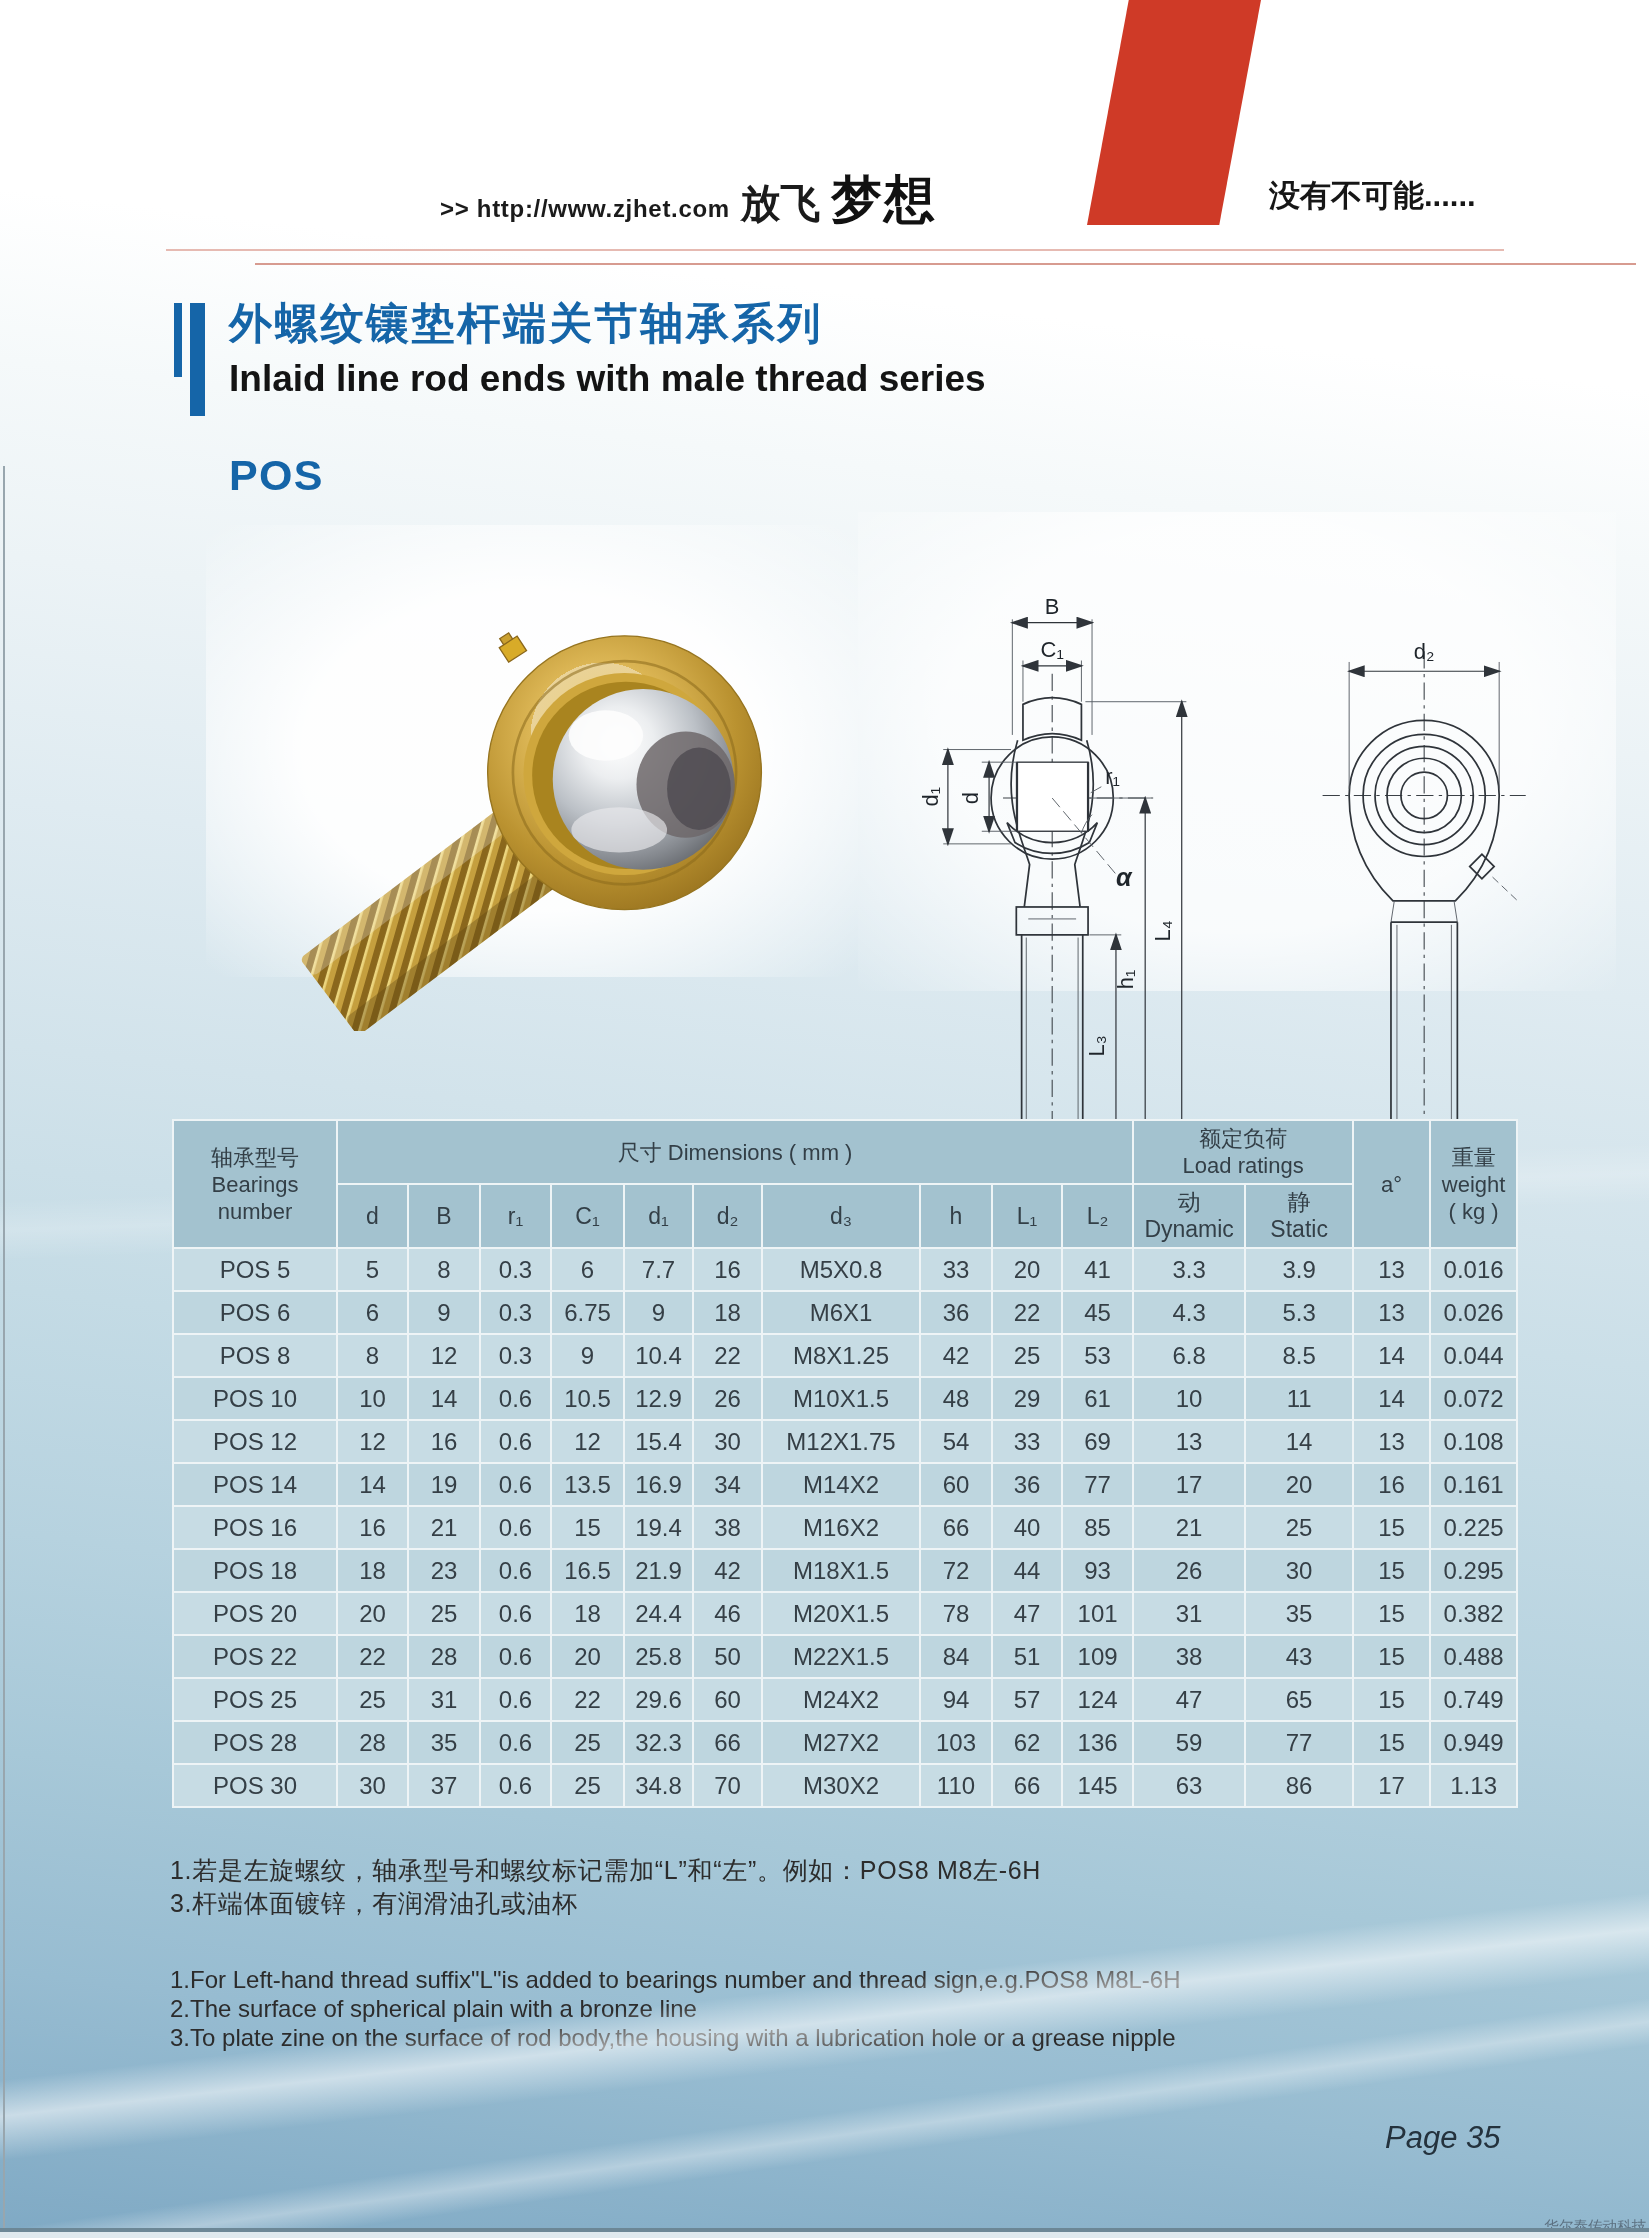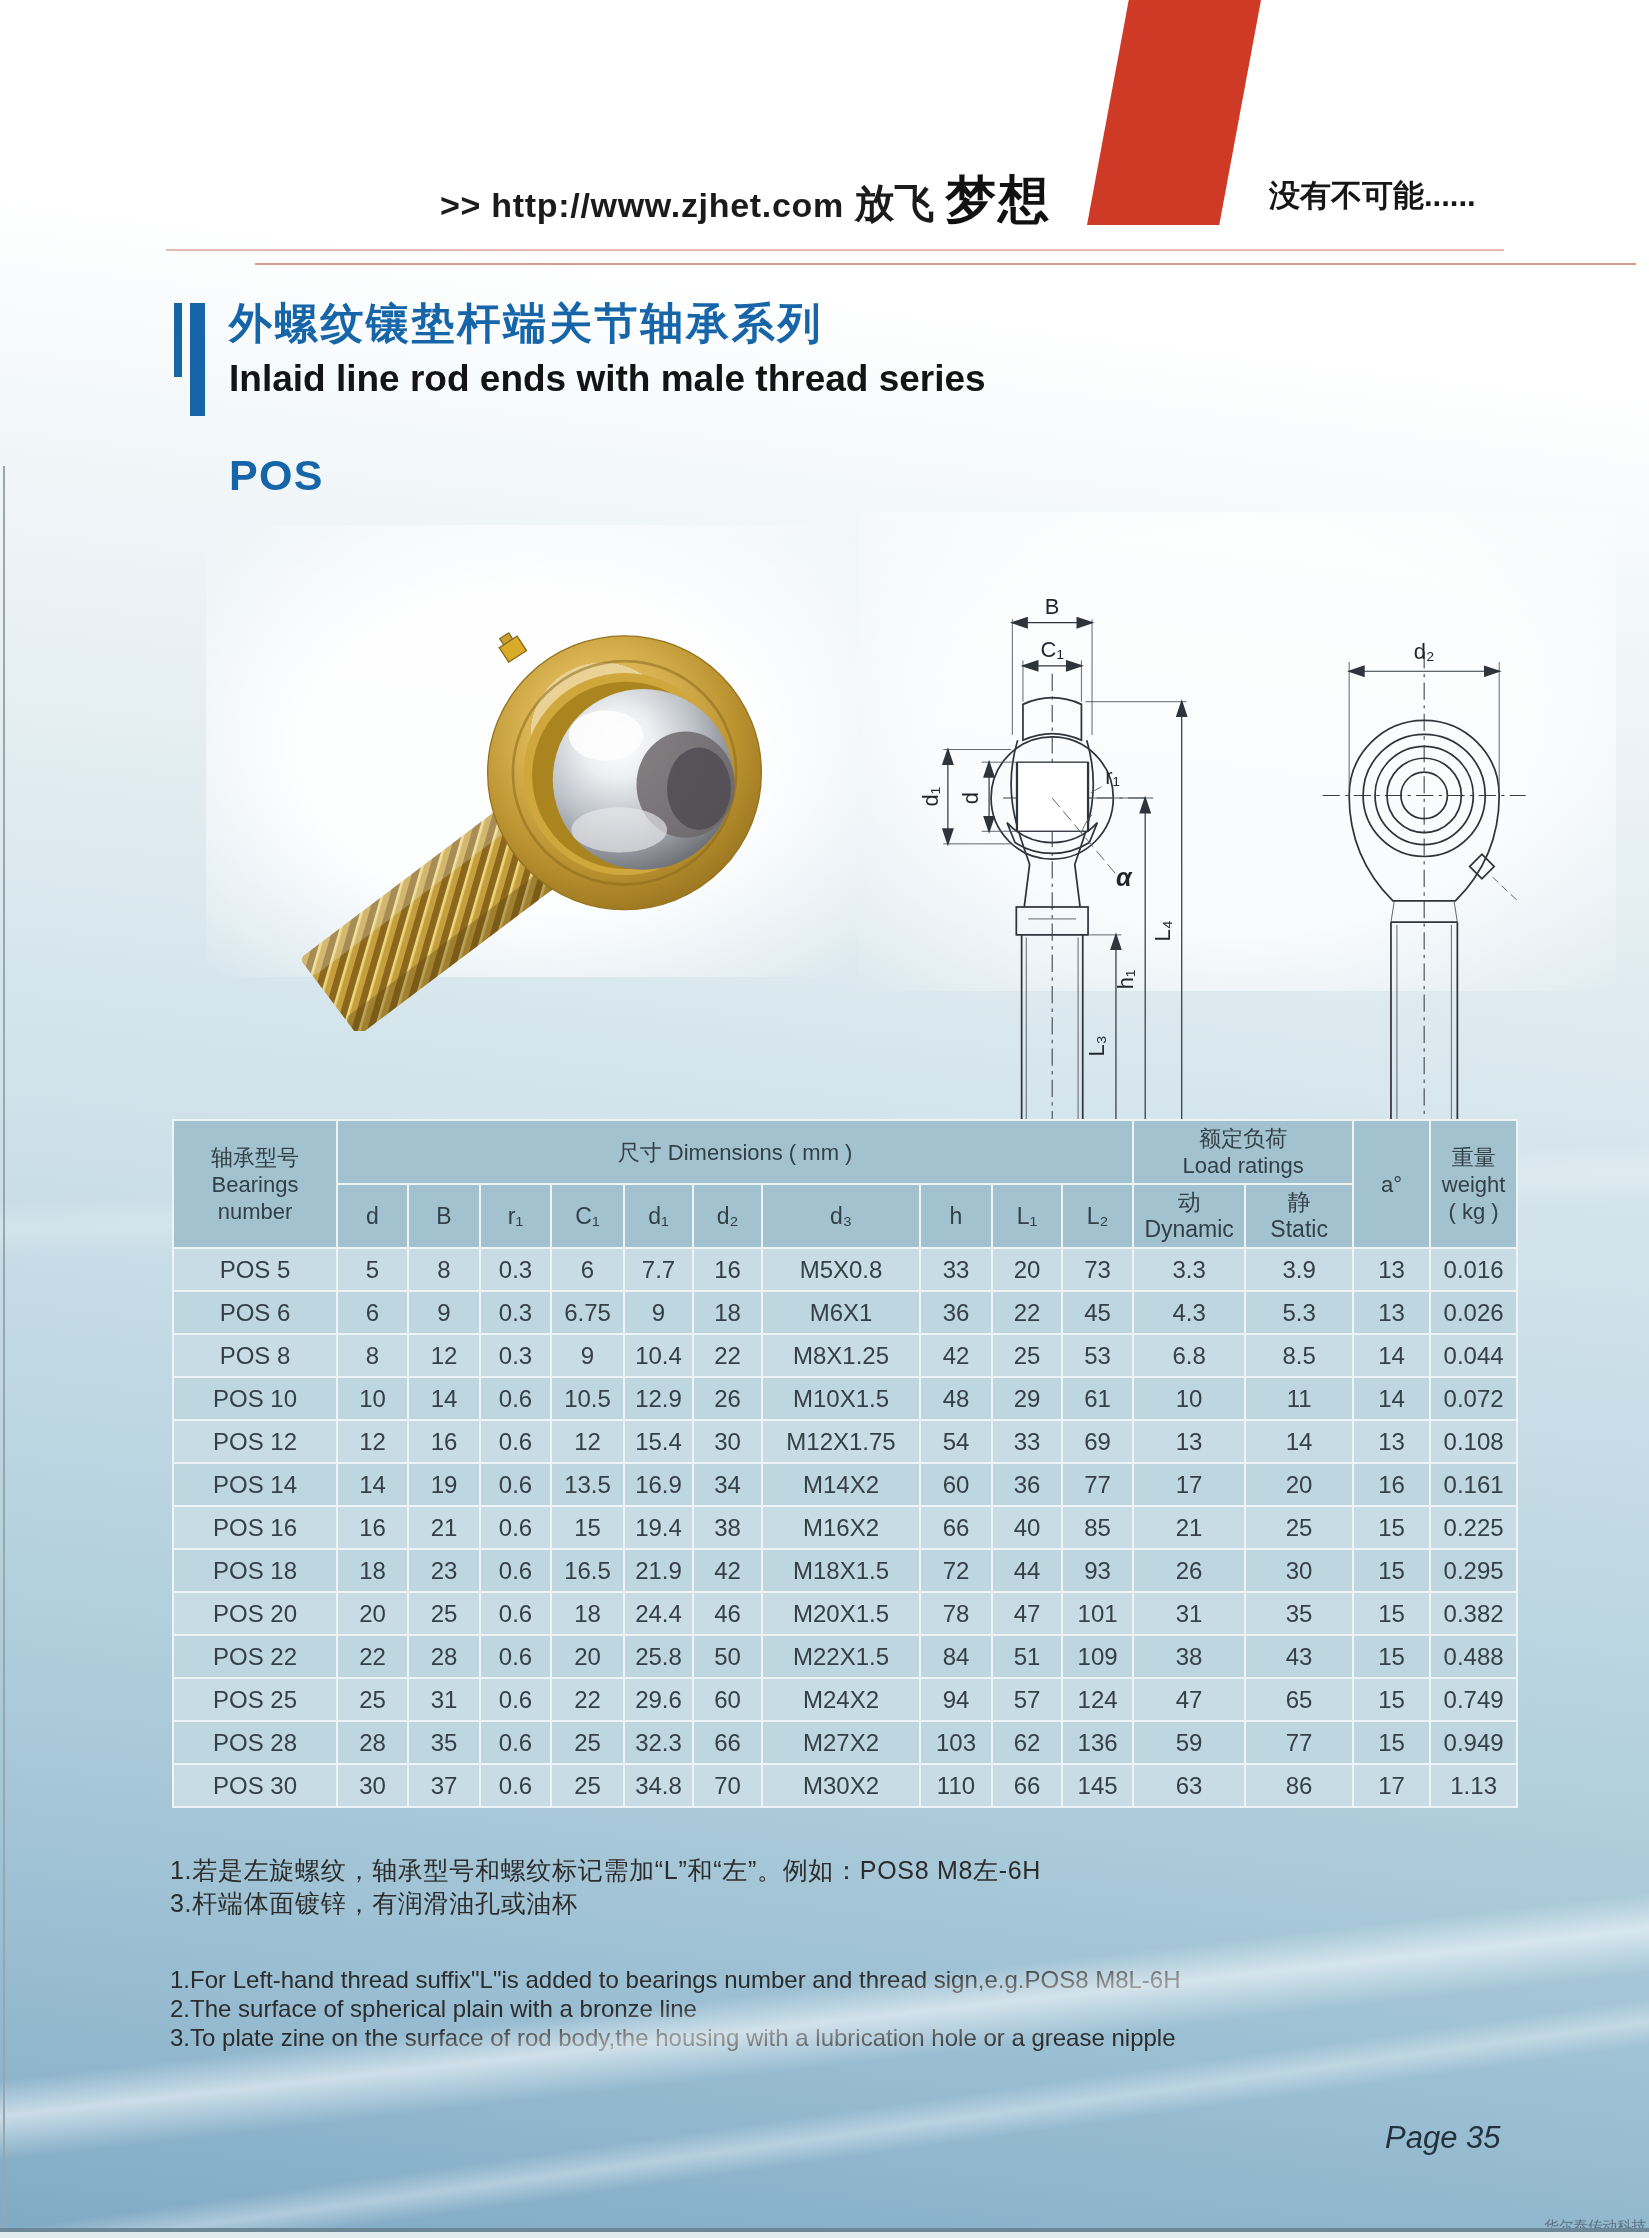--- a/index.html
+++ b/index.html
@@ -2,21 +2,21 @@
 <html style="--accent-blue: #1565a8; --accent-red: #cf3a27; --thead-bg: #a3c2cf; --row-bg: #c7dce4; --row-bg-alt: #bed6df;font-size:10.6px"><head>
 <meta charset="utf-8">
 <style>
   html,body{margin:0;padding:0;background:#9a9a9a;}
   #page{position:relative;width:1649px;height:2239px;overflow:hidden;margin:0 auto;
     font-family:"Liberation Sans","DejaVu Sans",sans-serif;color:#222;
     background:linear-gradient(187deg,#ffffff 0%,#ffffff 16%,#f5f9fa 23%,#ecf3f6 31%,#dfebf1 41%,#d2e3eb 51%,#c4dbe5 61%,#b6d2df 71%,#a7c8d8 80%,#97bcd1 89%,#7fa9c4 100%);}
   .abs{position:absolute;}
   
   #header-line{position:absolute;left:440px;top:166px;display:flex;align-items:baseline;gap:10.6px;white-space:nowrap;}
-  #header-url{font-size:34px;font-weight:bold;letter-spacing:0.7px;color:#1b1b1b;}
+  #header-url{font-size:24px;font-weight:bold;letter-spacing:0.7px;color:#1b1b1b;}
   #slogan-small{font-size:40px;font-weight:bold;color:#1b1b1b;}
   #slogan-em{font-size:51px;font-weight:700;letter-spacing:2px;color:#111;}
   #red-banner{position:absolute;left:1087px;top:0;width:174px;height:225px;background:var(--accent-red,#cf3a27);
     clip-path:polygon(24% 0,100% 0,76% 100%,0 100%);}
   #slogan-right{position:absolute;left:1269px;top:175px;font-size:31px;font-weight:bold;color:#161616;white-space:nowrap;}
   #rule1{position:absolute;left:166px;top:249px;width:1338px;height:2px;background:#e6bab2;}
   #rule2{position:absolute;left:255px;top:263px;width:1381px;height:2px;background:#d79b90;}
   
   #title-bar-thin{position:absolute;left:174px;top:303px;width:8px;height:74px;background:var(--accent-blue,#1565a8);}
   #title-bar-thick{position:absolute;left:190px;top:303px;width:14.6px;height:113px;background:var(--accent-blue,#1565a8);}
@@ -307,21 +307,21 @@
           <td>POS 5</td>
           <td>5</td>
           <td>8</td>
           <td>0.3</td>
           <td>6</td>
           <td>7.7</td>
           <td>16</td>
           <td>M5X0.8</td>
           <td>33</td>
           <td>20</td>
-          <td>73</td>
+          <td>41</td>
           <td>3.3</td>
           <td>3.9</td>
           <td>13</td>
           <td>0.016</td>
         </tr>
         <tr class="alt">
           <td>POS 6</td>
           <td>6</td>
           <td>9</td>
           <td>0.3</td>

